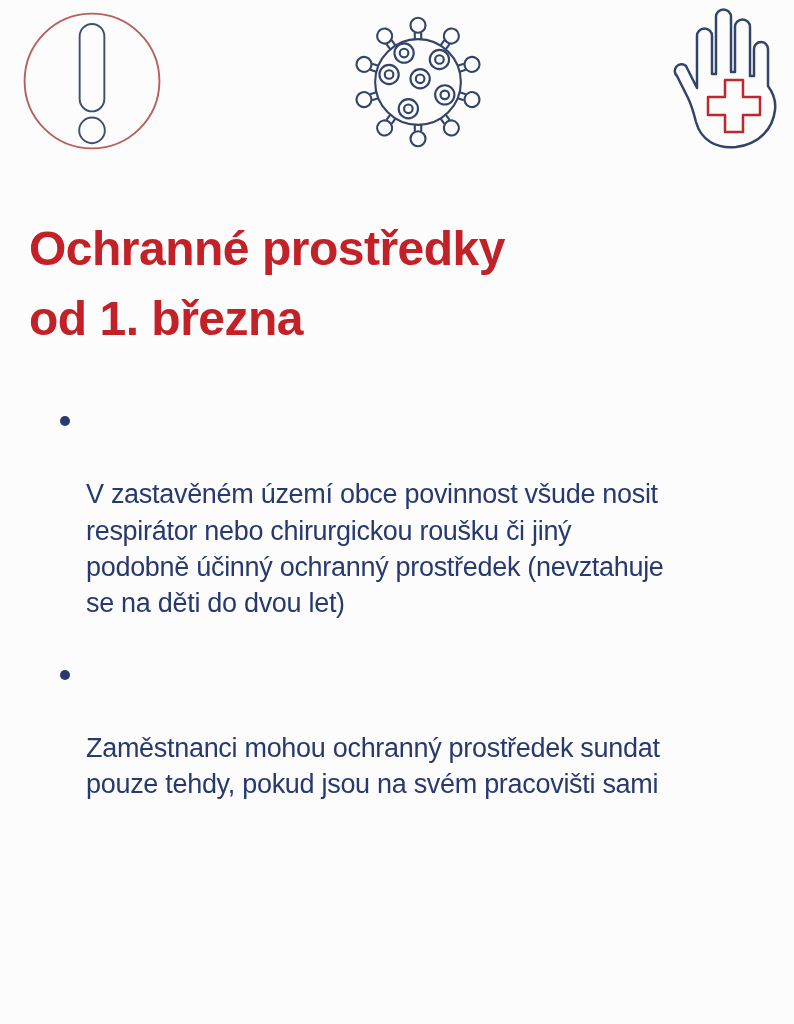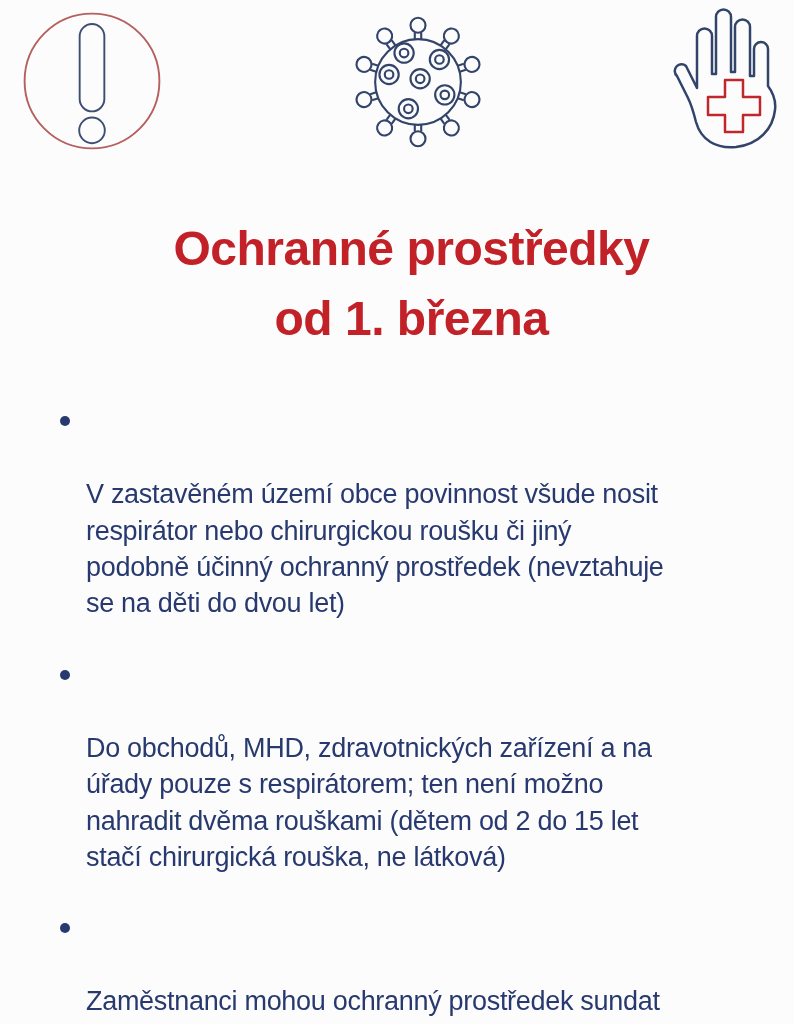--- a/index.html
+++ b/index.html
@@ -16,21 +16,21 @@
     justify-content:space-between;
     align-items:flex-start;
     padding:6px 14px 0 16px;
     height:158px;
     box-sizing:border-box;
   }
   .icon{display:block;}
   .icon svg{display:block;}
   .title{
     margin-top:56px;
-    text-align:center;
+    text-align:left;
     color:#c32128;
     font-size:48px;
     font-weight:bold;
     line-height:1.45;
     letter-spacing:-0.5px;
     white-space:pre-line;
     padding-left:29px;
   }
   .bullet-list{
     list-style:none;
@@ -169,26 +169,19 @@
   <ul class="bullet-list">
     <li class="bullet-item">
       <span class="bullet-dot"></span>
       <span>V zastavěném území obce povinnost všude nosit
 respirátor nebo chirurgickou roušku či jiný
 podobně účinný ochranný prostředek (nevztahuje
 se na děti do dvou let)</span>
     </li>
     <li class="bullet-item">
       <span class="bullet-dot"></span>
-      <span>Do obchodů, MHD, zdravotnických zařízení a na
-úřady pouze s respirátorem; ten není možno
-nahradit dvěma rouškami (dětem od 2 do 15 let
-stačí chirurgická rouška, ne látková)</span>
-    </li>
-    <li class="bullet-item">
-      <span class="bullet-dot"></span>
       <span>Zaměstnanci mohou ochranný prostředek sundat
 pouze tehdy, pokud jsou na svém pracovišti sami</span>
     </li>
 
   </ul>
 
 </div>
 
 </body></html>

